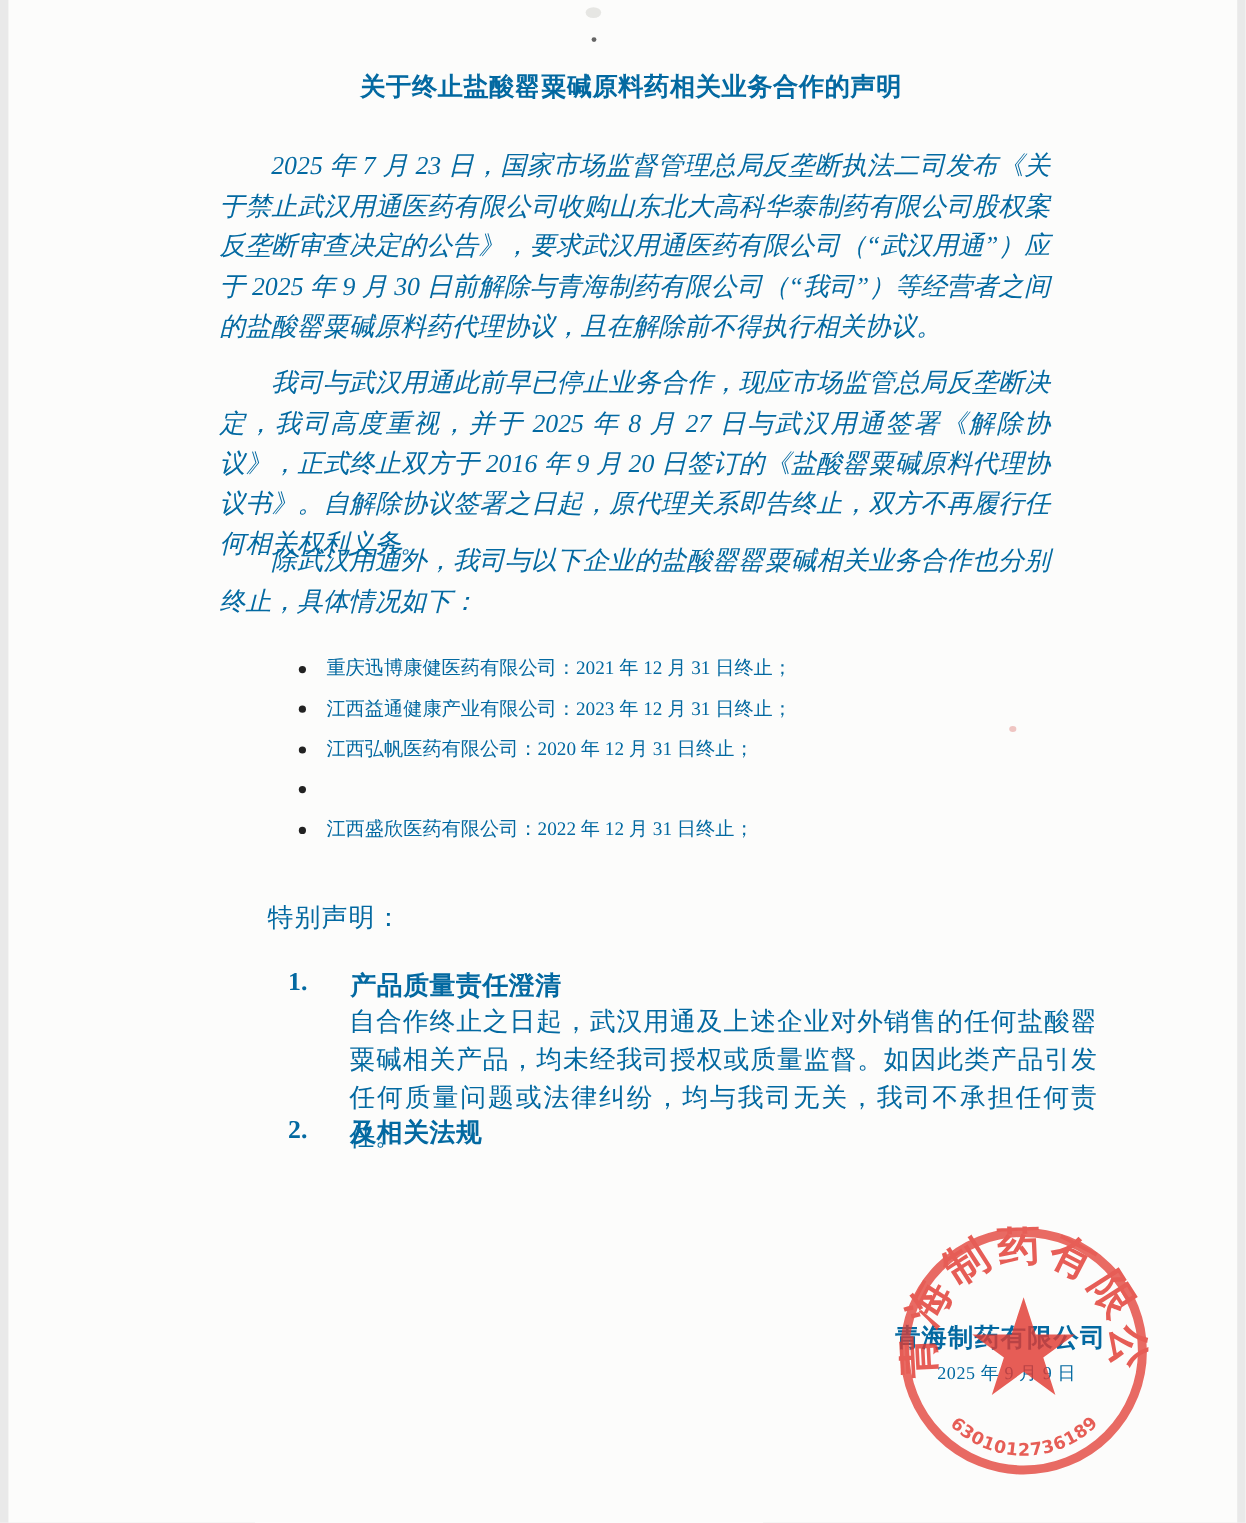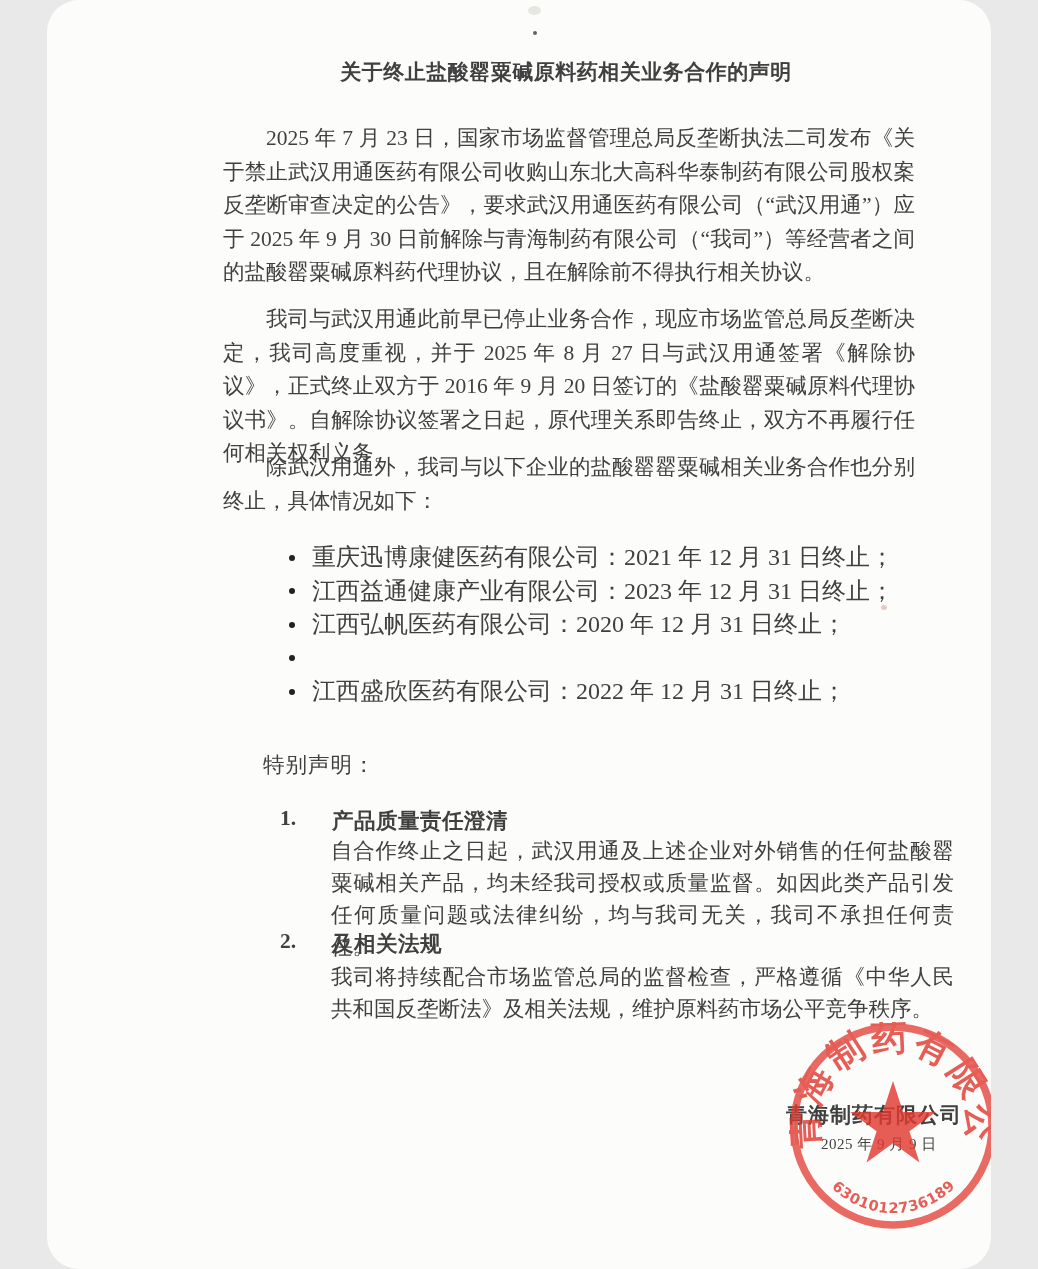--- a/index.html
+++ b/index.html
@@ -2,55 +2,55 @@
 <html><head>
 <meta charset="utf-8">
 <style>
   html,body{margin:0;padding:0;}
   body{
     background:#e9e9e9;
     font-family:"Liberation Serif","DejaVu Serif",serif;
   }
   .page{
     position:relative;
-    width:944px;
+    width:1024px;
     height:1269px;
     margin:0 auto;
     background:#fcfcfb;
-    color:#404040;
+    color:#0369a1;
     overflow:hidden;
-    border-radius:32px;
   }
   .abs{position:absolute;}
   .doc-title{
     top:58px;left:0;width:1038px;
     text-align:center;
     font-size:21px;
     font-weight:bold;
     letter-spacing:0.5px;
   }
   .para{
     left:176px;width:692px;
     font-size:21.5px;
     line-height:33.5px;
     text-align:justify;
     text-indent:2em;
+    font-style:italic;
   }
   .p1{top:122px;}
   .p2{top:303px;}
   .p3{top:451px;}
   .term-list{
     top:541px;left:242px;width:640px;
     list-style:none;margin:0;padding:0;
   }
   .term-list li{
     display:flex;
     align-items:baseline;
     height:33.5px;
-    font-size:24px;
+    font-size:16px;
     line-height:33.5px;
   }
   .bullet-dot{
     flex:0 0 auto;
     width:6px;height:6px;
     border-radius:50%;
     background:#222;
     margin-right:17px;
     align-self:center;
   }
@@ -147,21 +147,20 @@
   <div class="abs notice-head notice-head1">
     <span class="notice-num">1.</span>
     <span class="notice-title">产品质量责任澄清</span>
   </div>
   <div class="abs notice-body notice-body1">自合作终止之日起，武汉用通及上述企业对外销售的任何盐酸罂粟碱相关产品，均未经我司授权或质量监督。如因此类产品引发任何质量问题或法律纠纷，均与我司无关，我司不承担任何责任。</div>
 
   <div class="abs notice-head notice-head2">
     <span class="notice-num">2.</span>
     <span class="notice-title">及相关法规</span>
   </div>
-  <div class="abs notice-body notice-body2">我司将持续配合市场监管总局的监督检查，严格遵循《中华人民共和国反垄断法》及相关法规，维护原料药市场公平竞争秩序。</div>
 
   <div class="abs sig-company">青海制药有限公司</div>
   <div class="abs sig-date">2025 年 9 月 9 日</div>
 
   <svg class="abs seal" viewBox="0 0 208 208" xmlns="http://www.w3.org/2000/svg">
     <defs>
       <path id="sealTopArc" d="M 34.6 134.9 A 76 76 0 1 1 173.4 134.9" fill="none"></path>
       <path id="sealBottomArc" d="M 31 151.4 A 87 87 0 0 0 177 151.4" fill="none"></path>
     </defs>
     <circle cx="104" cy="104" r="99" fill="none" stroke-width="7.5" stroke-opacity="0.92" stroke="#e23b32"></circle>

